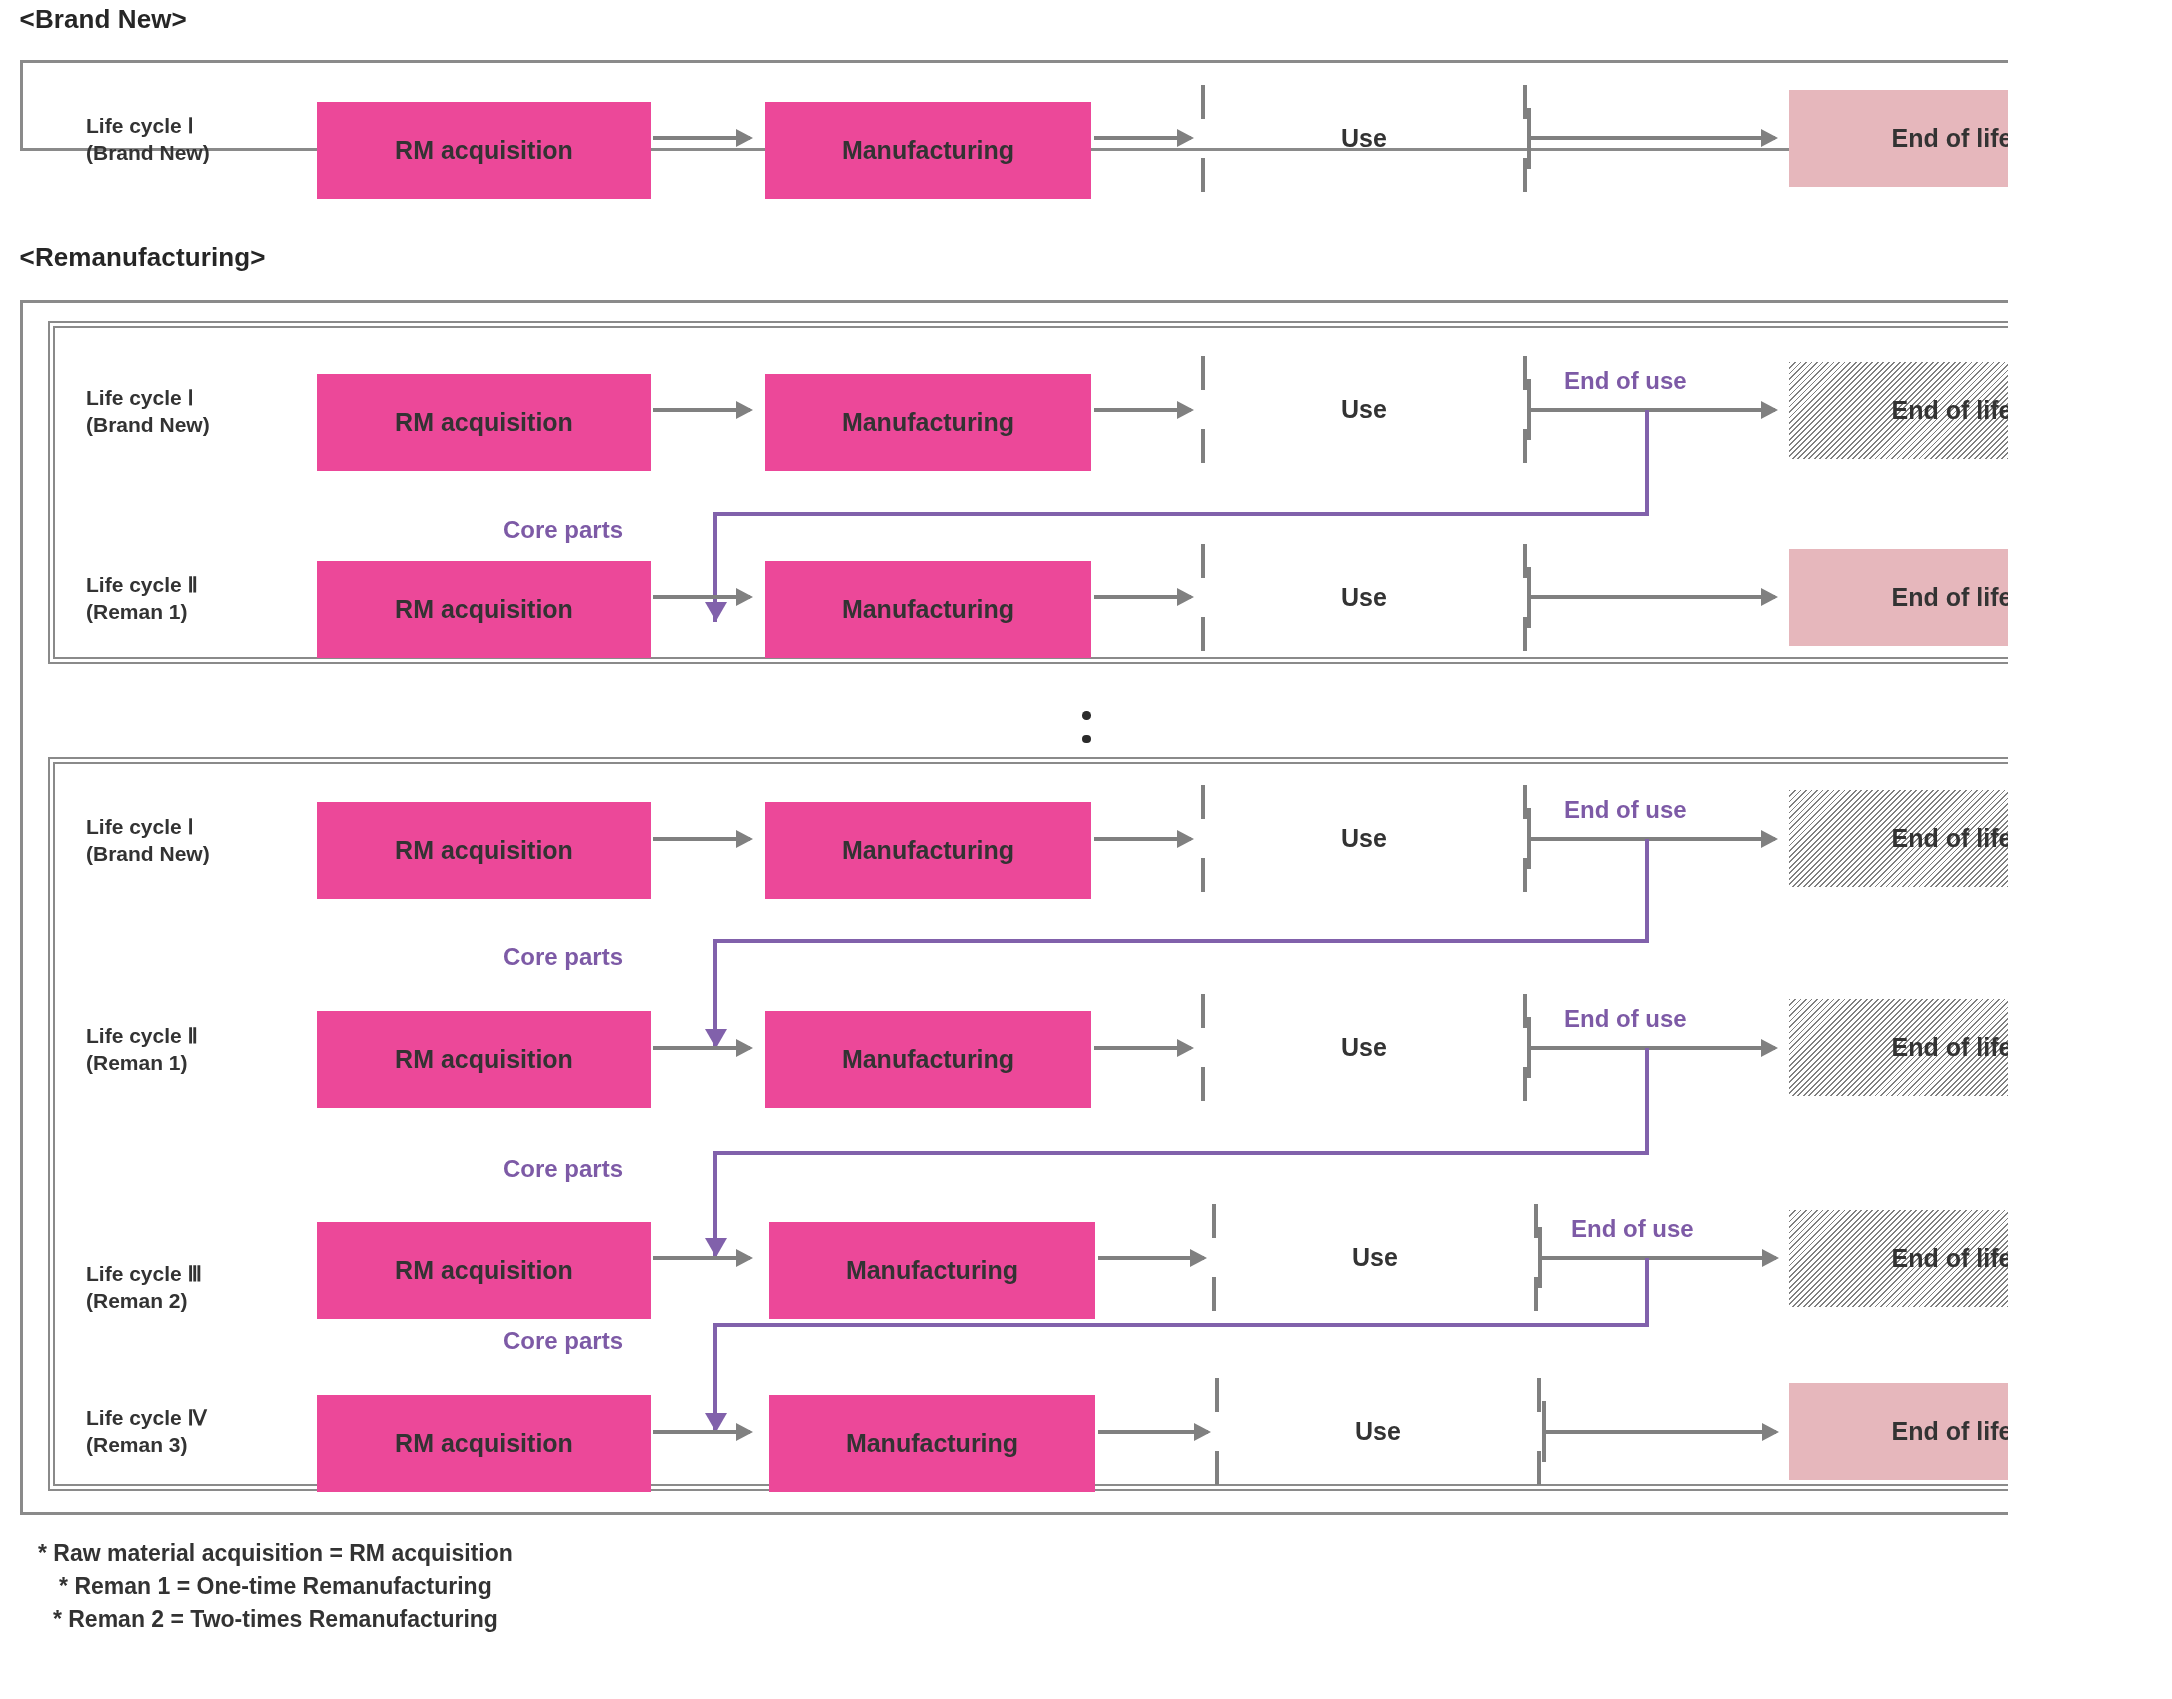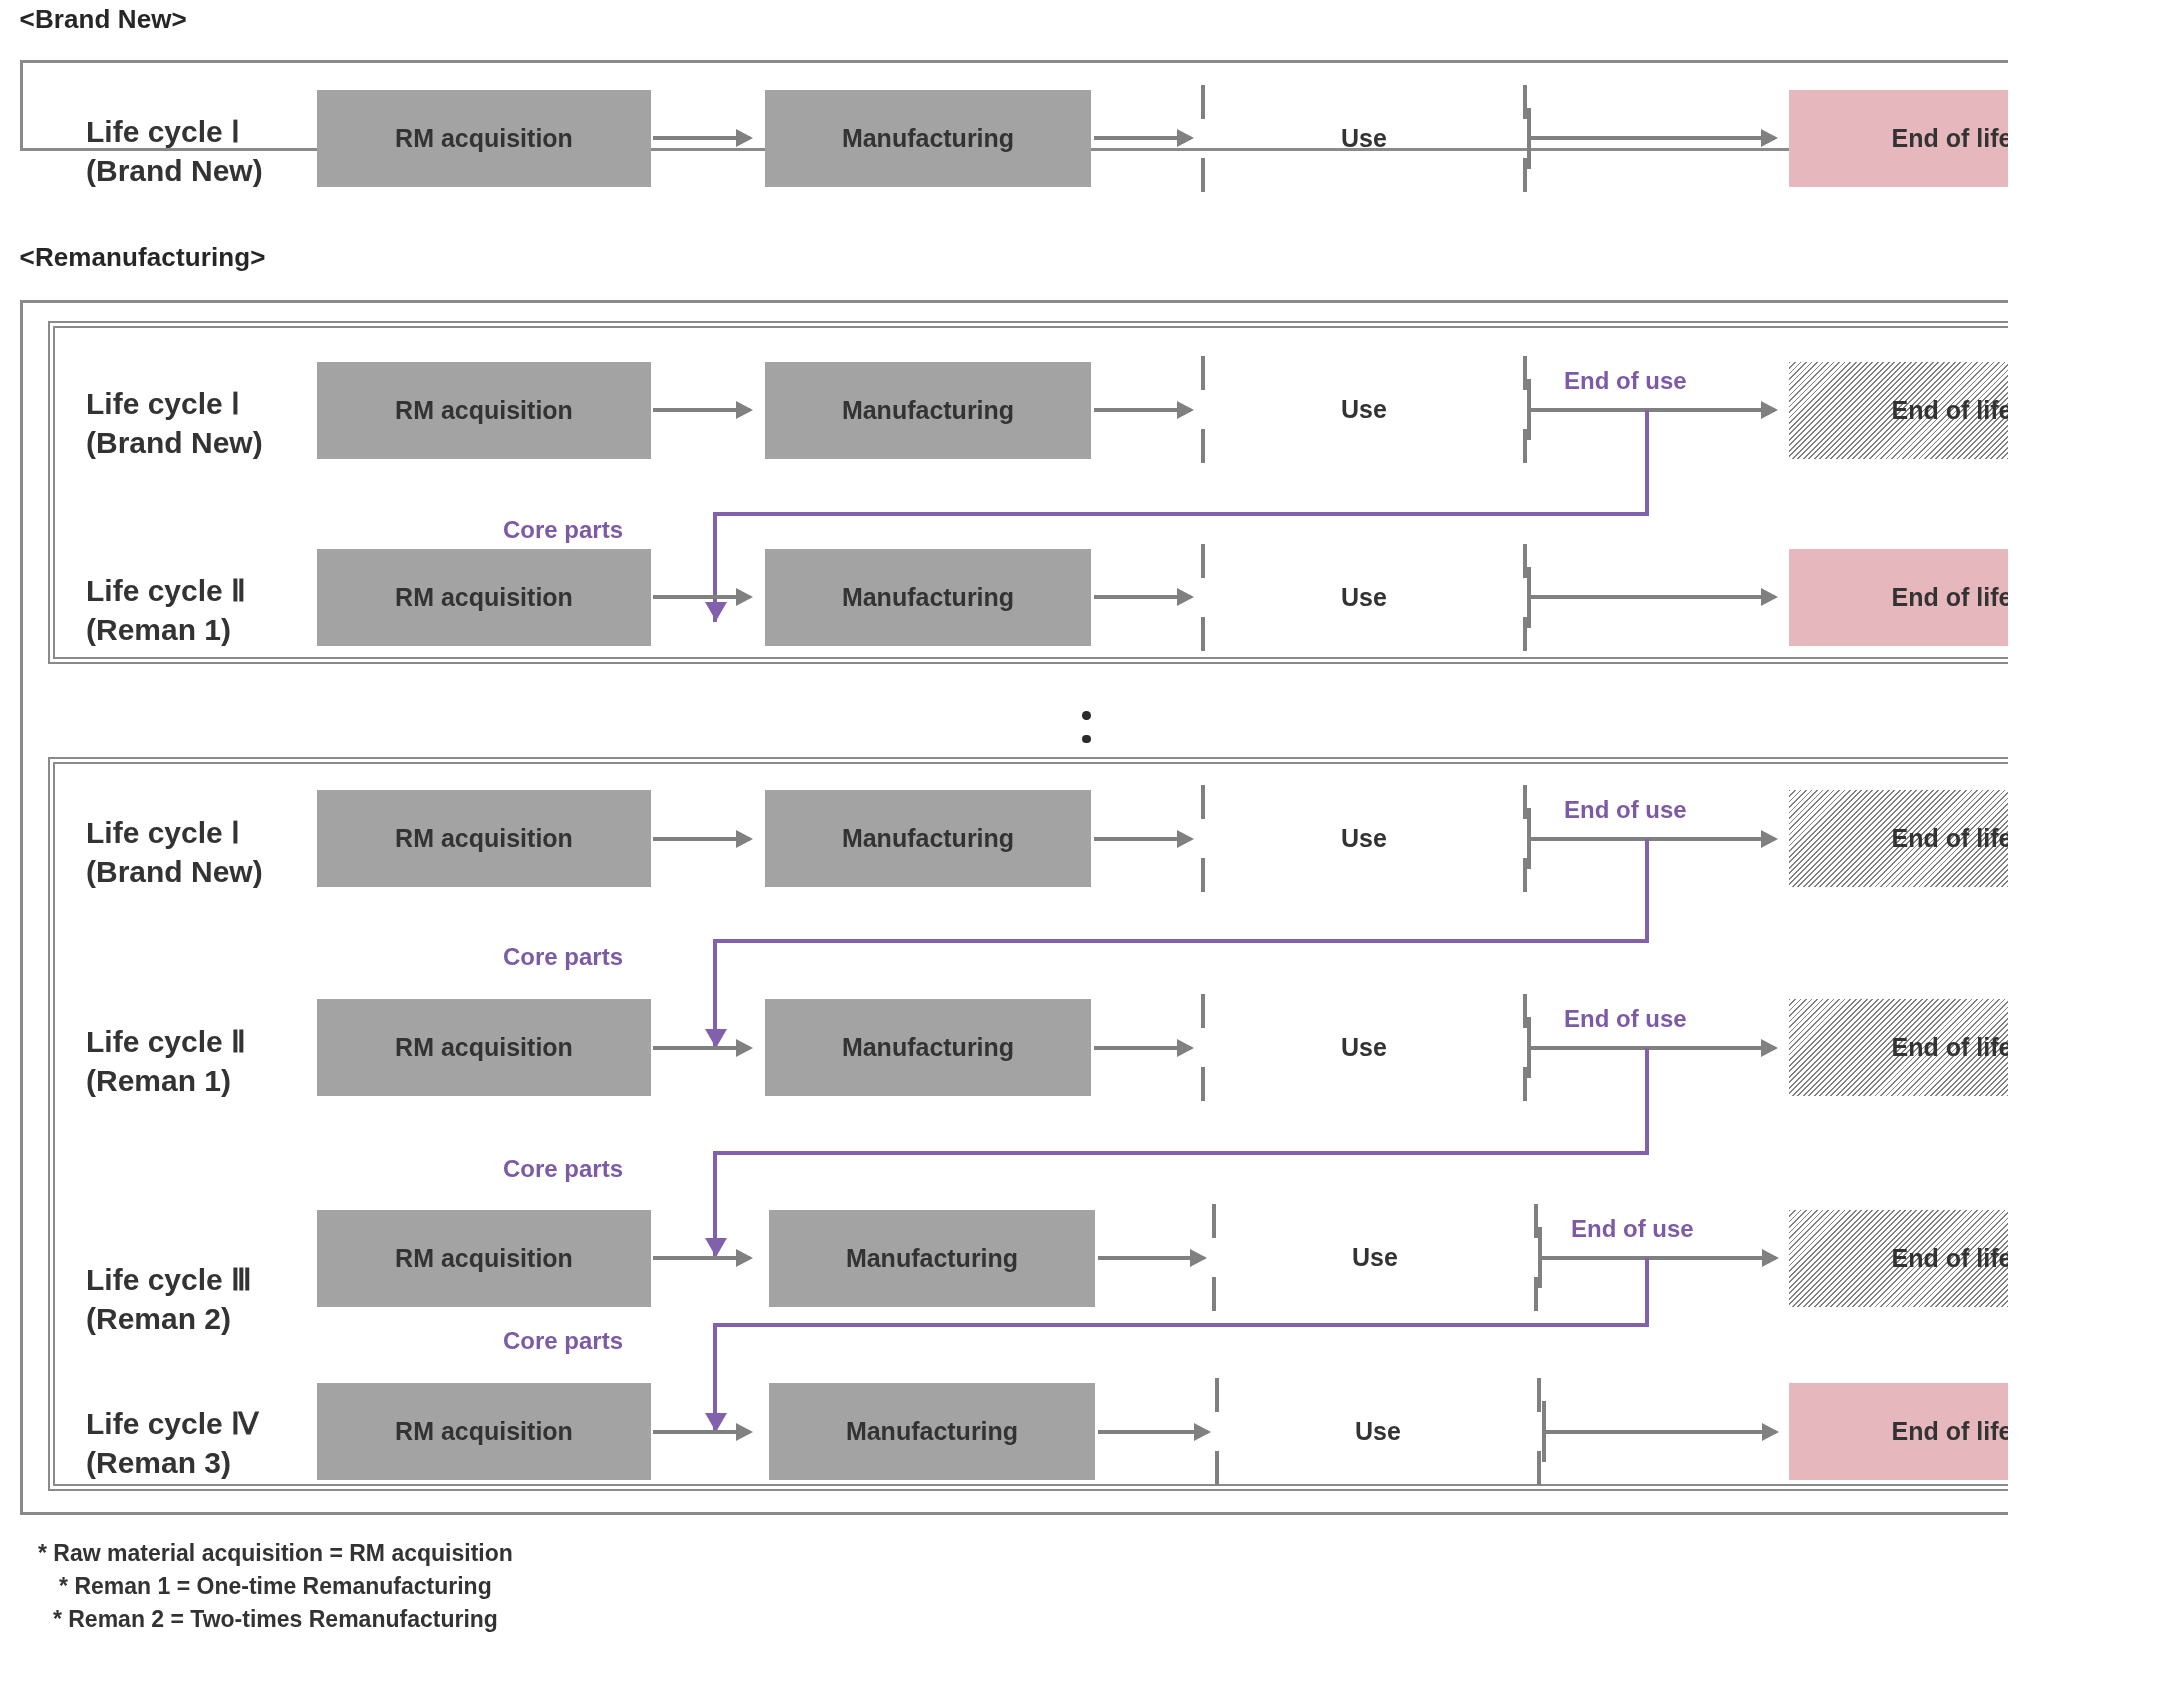--- a/index.html
+++ b/index.html
@@ -38,39 +38,39 @@
     content:"";
     position:absolute;
     left:2.6px;top:2.6px;right:2.6px;bottom:2.6px;
     border:2.6px solid #8a8a8a;
     pointer-events:none;
   }
 
   
   .row-label{
     position:absolute;
-    font-size:30px;
+    font-size:21px;
     font-weight:bold;
     color:#333333;
     line-height:1.30;
     text-align:left;
     white-space:nowrap;
   }
 
   
   .box{
     position:absolute;
     display:flex;align-items:center;justify-content:center;
     font-size:25px;
     font-weight:bold;
     color:#333333;
     box-sizing:border-box;
     white-space:nowrap;
   }
-  .box-beige{background:#a3a3a3;}
+  .box-beige{background:#ec4899;margin-top:12px;}
   .box-pink{background:#e6b7bc;}
   .box-hatch{
     background-color:#ffffff;
     background-image:repeating-linear-gradient(135deg,
         #808080 0px, #808080 1.3px,
         #ffffff 1.3px, #ffffff 3.9px);
   }
   .box-hatch .lbl{
     position:relative;
     padding:0 2.6px;

